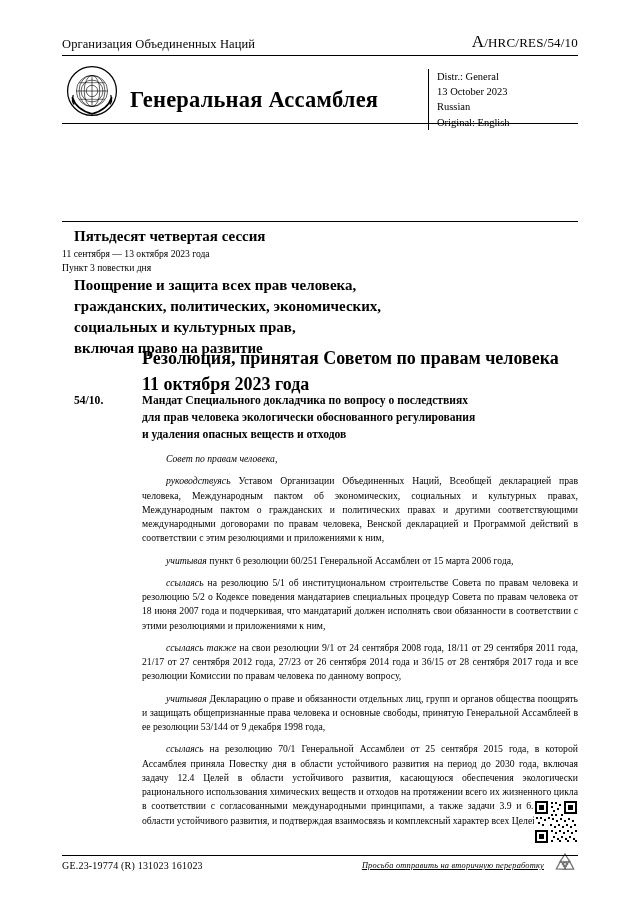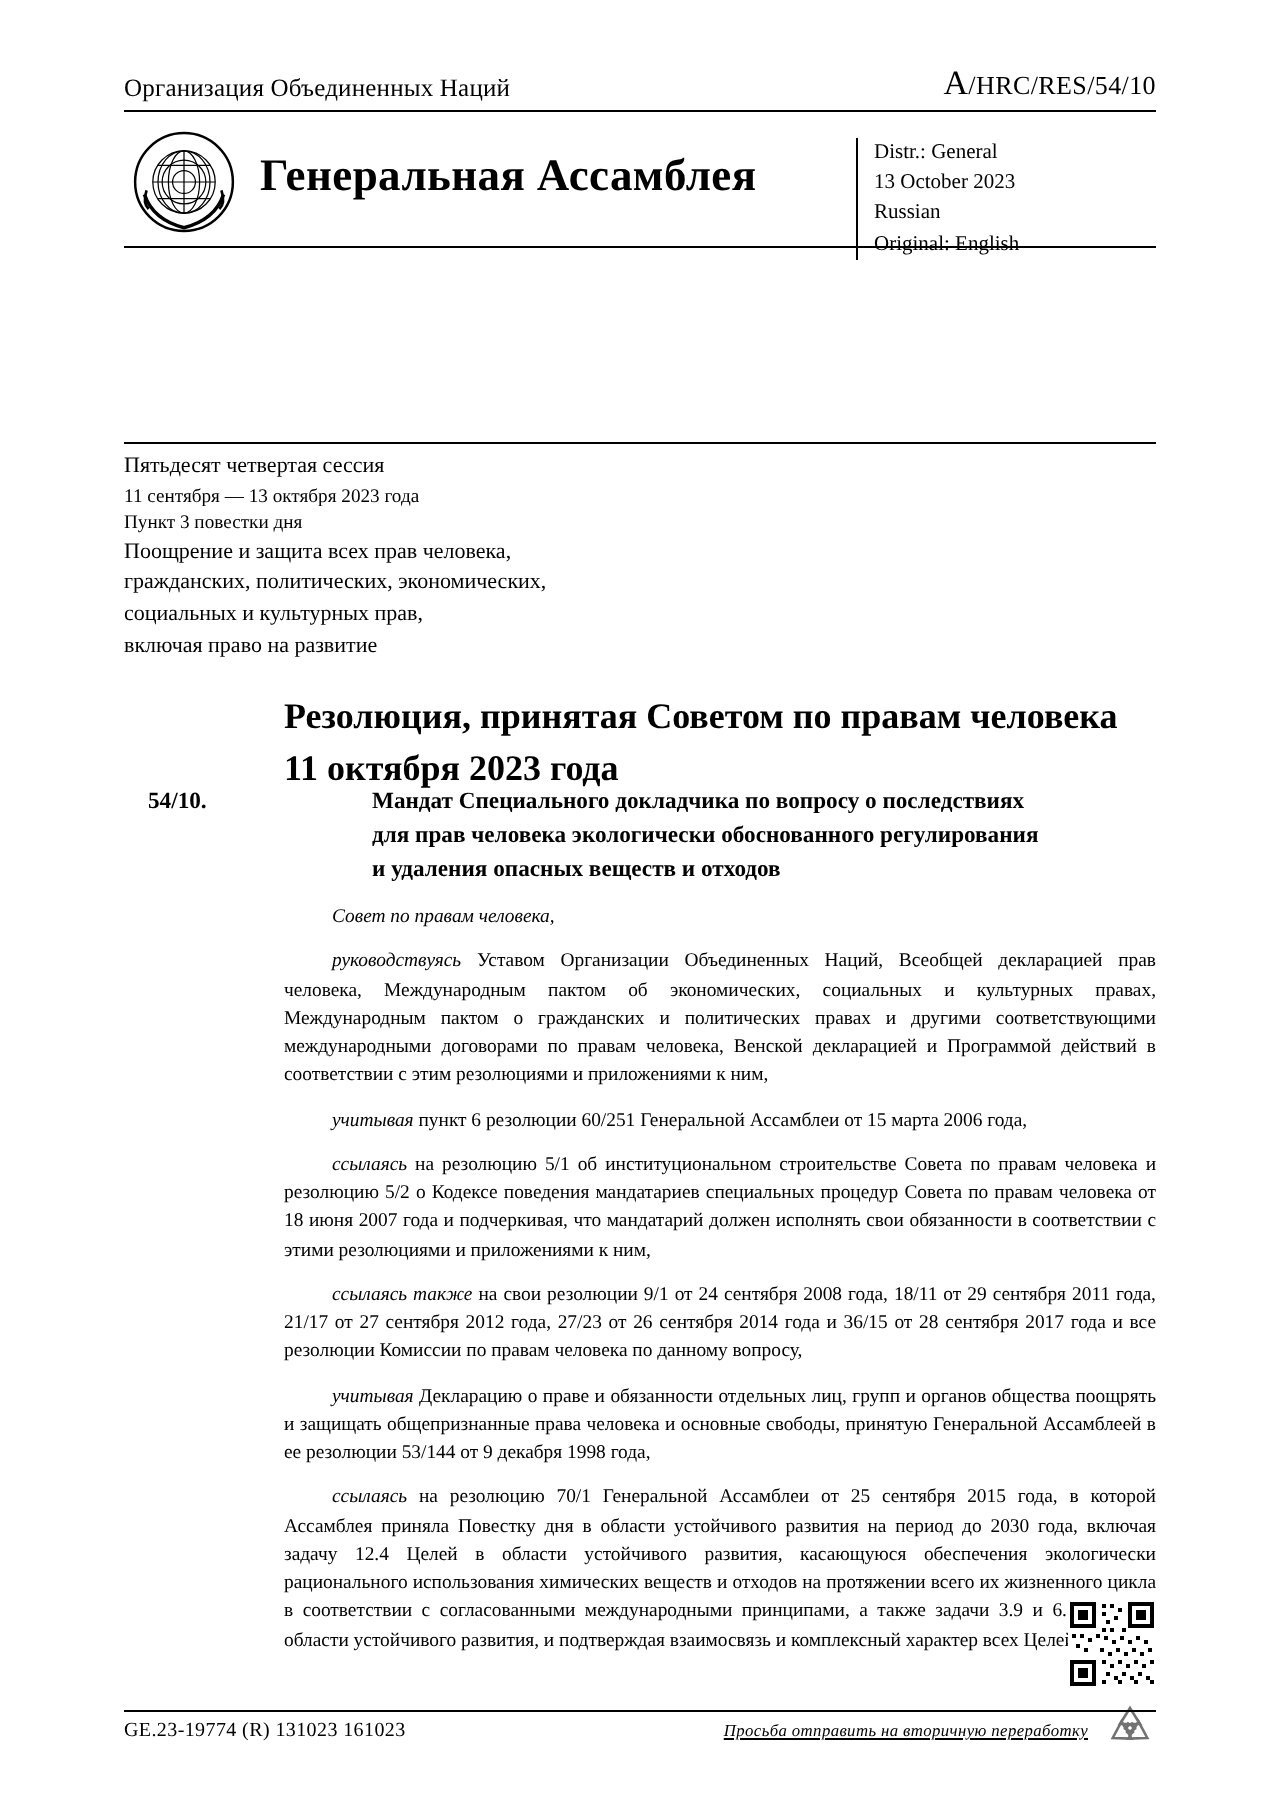--- a/index.html
+++ b/index.html
@@ -59,21 +59,21 @@
     width: 52px;
     height: 52px;
     flex: 0 0 52px;
     margin-top: 2px;
     margin-left: 4px;
   }
   .ga-title {
     font-size: 22.5px;
     font-weight: bold;
     margin-left: 12px;
-    margin-top: 12px;
+    margin-top: 24px;
     letter-spacing: .2px;
     flex: 1 1 auto;
   }
   .distr-box {
     position: absolute;
     right: 0;
     top: 6px;
     width: 150px;
     border-left: 1.1px solid #000;
     padding-left: 8px;
@@ -94,21 +94,21 @@
     top: 221px;
     width: 516px;
     font-size: 10.4px;
     line-height: 1.42;
   }
   .council .rule-thin {
     border-bottom: 1.1px solid #000;
     margin-bottom: 4px;
   }
   .council .l-bold { font-weight: bold; font-size: 11px; }
-  .council .l-bold2 { font-weight: normal; font-size: 11px; }
+  .council .l-bold2 { font-weight: bold; font-size: 15px; margin-left: 12px; }
   .council .l-reg { font-size: 9.6px; }
 
   
   .res-title {
     position: absolute;
     left: 142px;
     top: 345px;
     width: 436px;
     font-size: 18px;
     font-weight: bold;
@@ -118,21 +118,20 @@
   
   .item {
     position: absolute;
     left: 62px;
     top: 392px;
     width: 516px;
     display: flex;
     font-size: 11.6px;
     font-weight: bold;
     line-height: 1.48;
-    gap: 44px;
   }
   .item-num {
     width: 80px;
     flex: 0 0 80px;
     text-align: left;
     padding-left: 12px;
   }
   .item-text { flex: 1 1 auto; }
 
   

